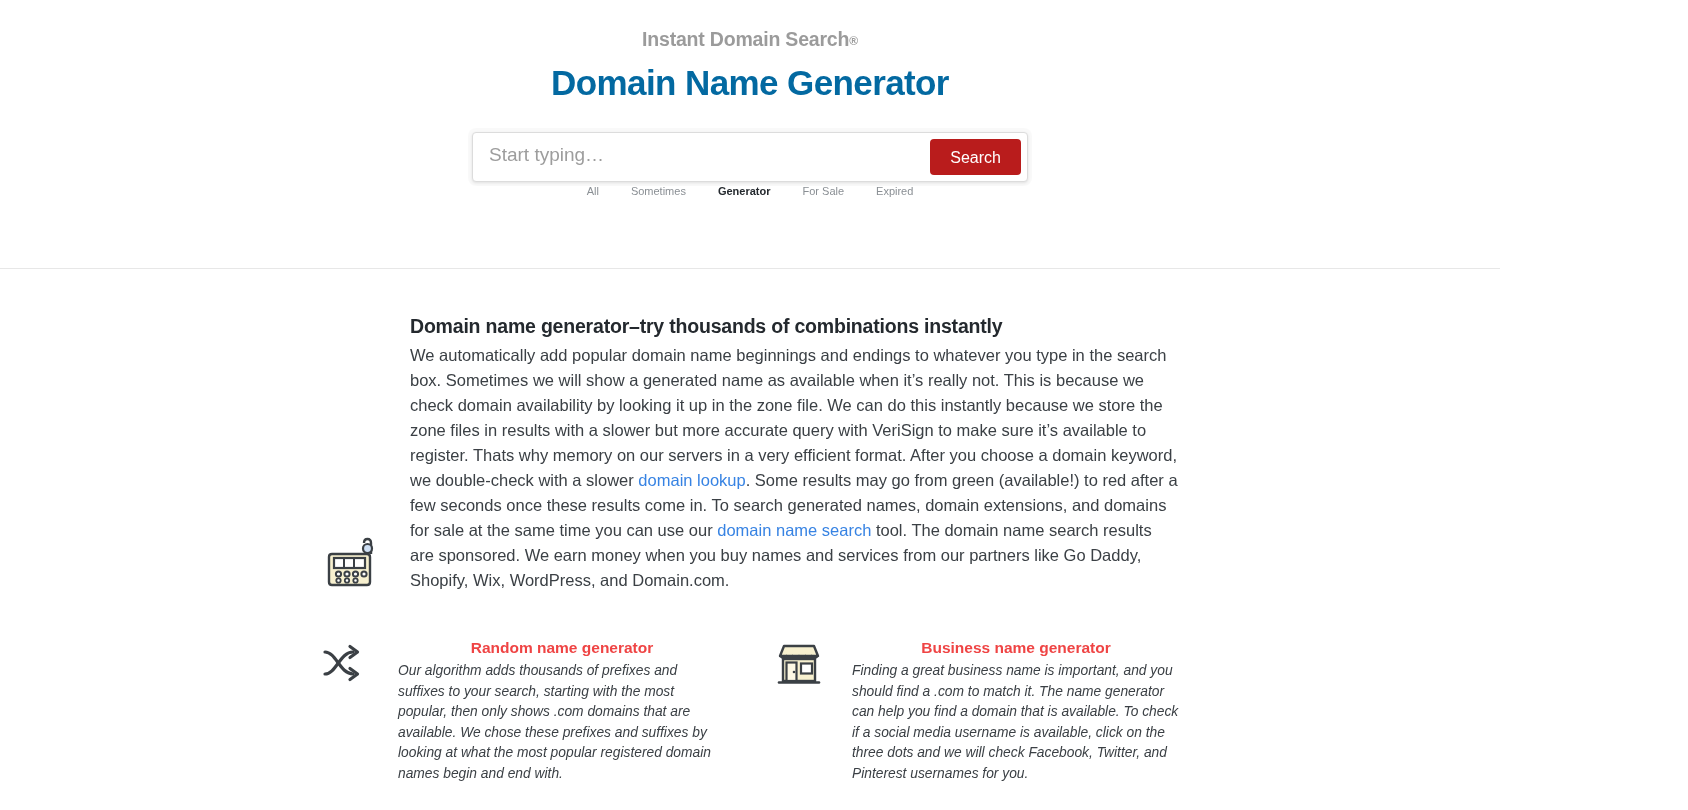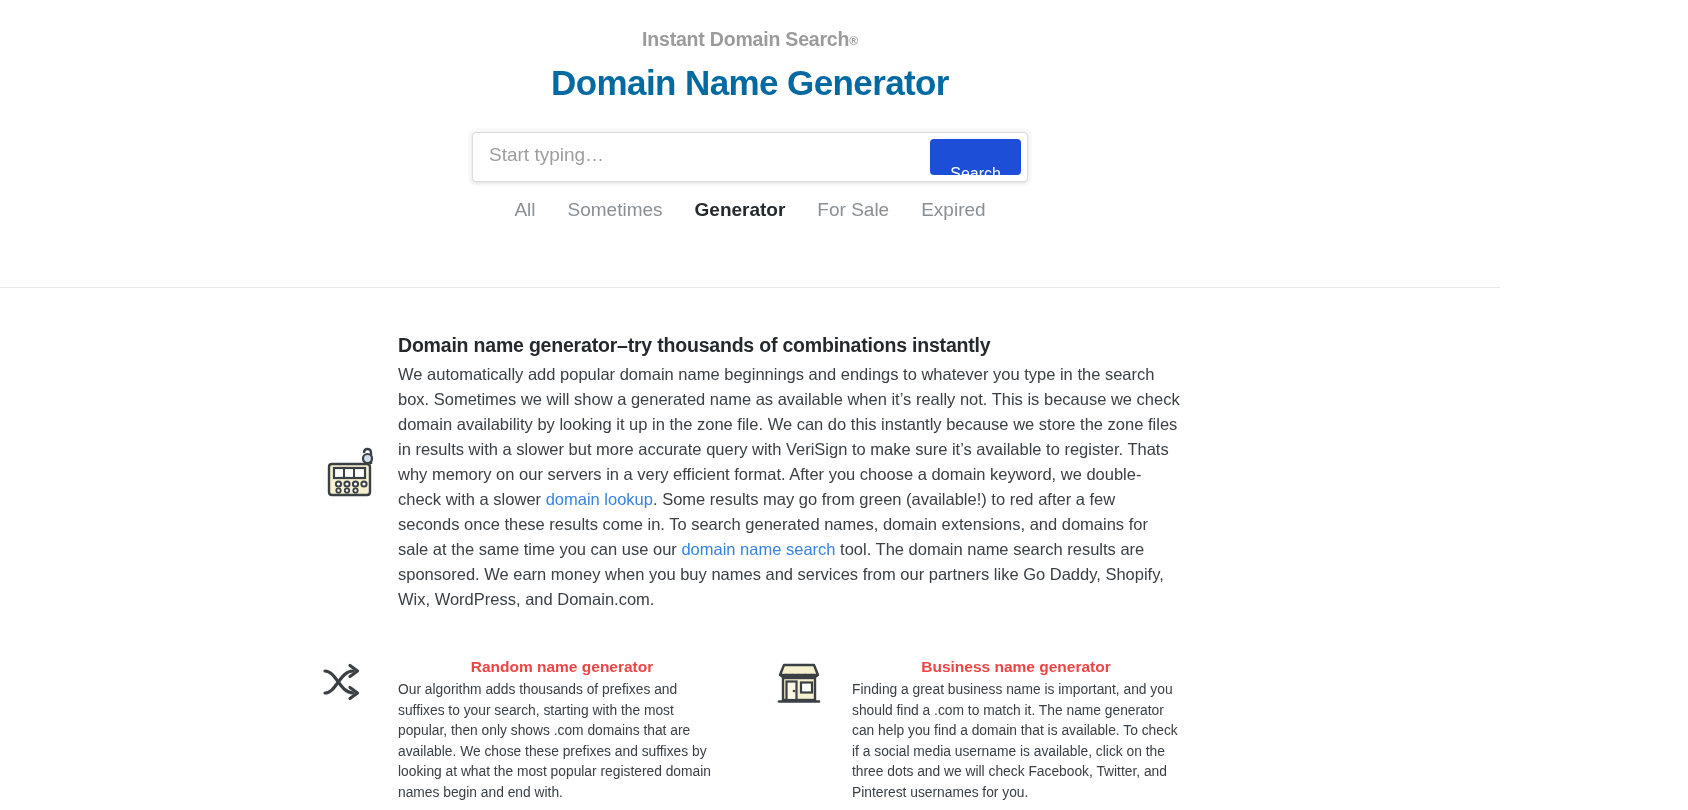--- a/index.html
+++ b/index.html
@@ -62,39 +62,39 @@
     font-family: "Liberation Sans", sans-serif;
     font-size: 19px;
     color: #333;
     padding: 0 14px 4px 16px;
     background: transparent;
   }
   .search-input::placeholder { color: #9d9d9d; }
   .search-btn {
     flex: 0 0 auto;
     margin: 6px 6px 6px 0;
-    padding: 16px 20px;
+    padding: 0 20px;
     border: 0;
     border-radius: 4px;
-    background: #1d4ed8;
+    background: #b91c1c;
     color: #ffffff;
     font-family: "Liberation Sans", sans-serif;
     font-size: 16px;
     font-weight: normal;
     cursor: pointer;
     line-height: 38px;
   }
 
   
   .tabs {
-    margin-top: 19px;
+    margin-top: 0;
     display: flex;
     justify-content: center;
     gap: 32px;
-    font-size: 19px;
+    font-size: 11px;
   }
   .tab {
     color: #8a8f94;
     cursor: pointer;
     line-height: 18px;
     white-space: nowrap;
   }
   .tab.active { color: #24292e; font-weight: bold; }
 
   .hero-divider {
@@ -107,22 +107,22 @@
   
   .content {
     width: 860px;
     margin: 0 auto;
     padding-top: 44px;
     position: relative;
   }
 
   .lead {
     display: flex;
-    align-items: center;
-    gap: 0;
+    align-items: flex-end;
+    gap: 12px;
   }
   .lead-icon {
     flex: 0 0 78px;
     padding-top: 2px;
   }
   .lead-body { flex: 1 1 auto; }
 
   .lead-title {
     font-size: 19.5px;
     font-weight: bold;
@@ -152,20 +152,21 @@
     font-weight: bold;
     color: #ef4444;
     line-height: 22px;
     margin-bottom: 2px;
     text-align: center;
   }
   .col-text {
     font-size: 13.8px;
     line-height: 20.6px;
     color: #3b4045;
+    font-style: italic;
   }
 </style>
 </head>
 <body>
 
 <div class="page">
 
   <div class="hero">
     <div class="brand"><span>Instant Domain Search</span><span class="reg">®</span></div>
 

